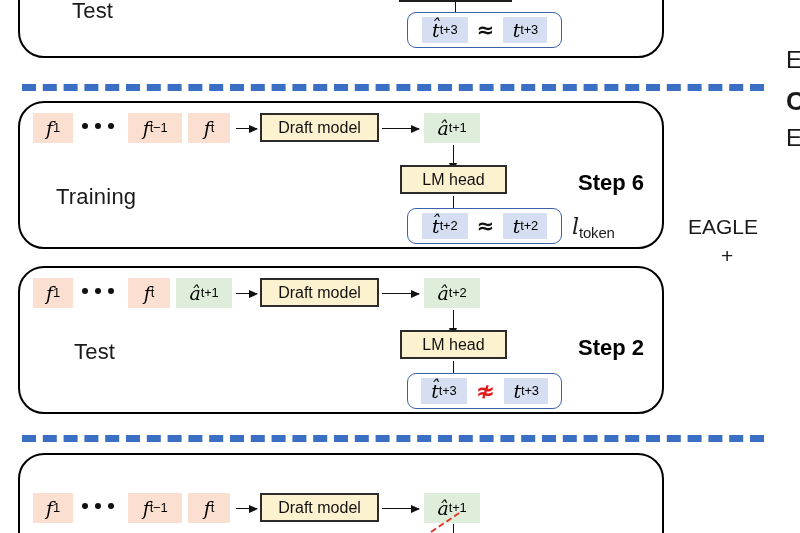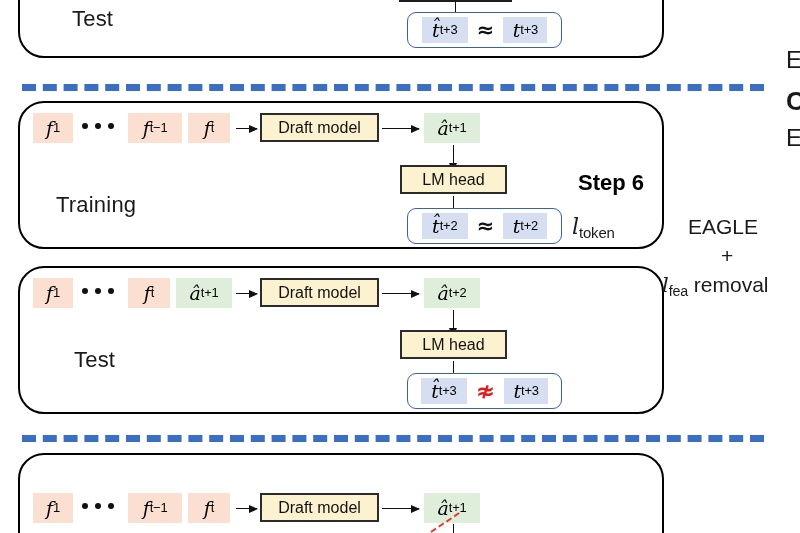--- a/index.html
+++ b/index.html
@@ -44,21 +44,20 @@
     position: absolute;
     white-space: nowrap;
     font-family: "Liberation Sans", sans-serif;
     font-size: 21px;
     line-height: 1;
     color: #1a1a1a;
   }
   .stage-label {
     font-size: 22px;
     letter-spacing: 0.2px;
-    margin-top: 8px;
   }
   .step-label {
     font-family: "Liberation Sans", sans-serif;
     font-weight: bold;
     font-size: 22px;
     color: #000;
   }
   .eagle-txt {
     font-size: 21px;
     text-align: center;
@@ -321,20 +320,21 @@
   <div class="arrow-v" style="left:453px; top:310px; height:19px;"></div>
 
   <div class="ybox" style="left:400px; top:330px; width:107px; height:29px;">
     <span>LM head</span>
   </div>
 
   <div class="arrow-v" style="left:453px; top:361px; height:19px;"></div>
 
   <div class="plain stage-label" style="left:74px; top:341px;">Test</div>
 
+  <div class="step-label" style="position:absolute; left:578px; top:335px;">Step 2</div>
 
   <div class="cmpbox" style="left:407px; top:373px; width:155px; height:36px;">
     <span class="chip chip-t" style="height:26px; min-width:46px;">
       <span class="mathi">t̂</span>
         <span class="sub">t+3</span>
     </span>
     <span class="relsym neq">≉</span>
     <span class="chip chip-t" style="height:26px; min-width:44px;">
       <span class="mathi">t</span>
         <span class="sub">t+3</span>
@@ -380,21 +380,18 @@
   </div>
 
   <div class="cutline" style="left:453px; top:524px; height:9px;"></div>
 
   <div class="redslash" style="left:431px; top:531px; width:34px; transform:rotate(-34deg);"></div>
 
   <div class="plain eagle-txt" style="left:688px; top:216px;">EAGLE</div>
 
   <div class="plain eagle-txt" style="left:721px; top:245px;">+</div>
 
-  <div class="plain eagle-txt" style="left:662px; top:274px; font-size:21px;">
-    <span class="mathi">l</span><span class="mathr sub">fea</span><span> removal</span>
-  </div>
 
   <div class="plain" style="left:786px; top:48px; font-size:24px;">E</div>
   <div class="plain" style="left:786px; top:88px; font-size:26px; font-weight:bold;">C</div>
   <div class="plain" style="left:786px; top:126px; font-size:24px;">E</div>
 
 </div>
 
 </body></html>

